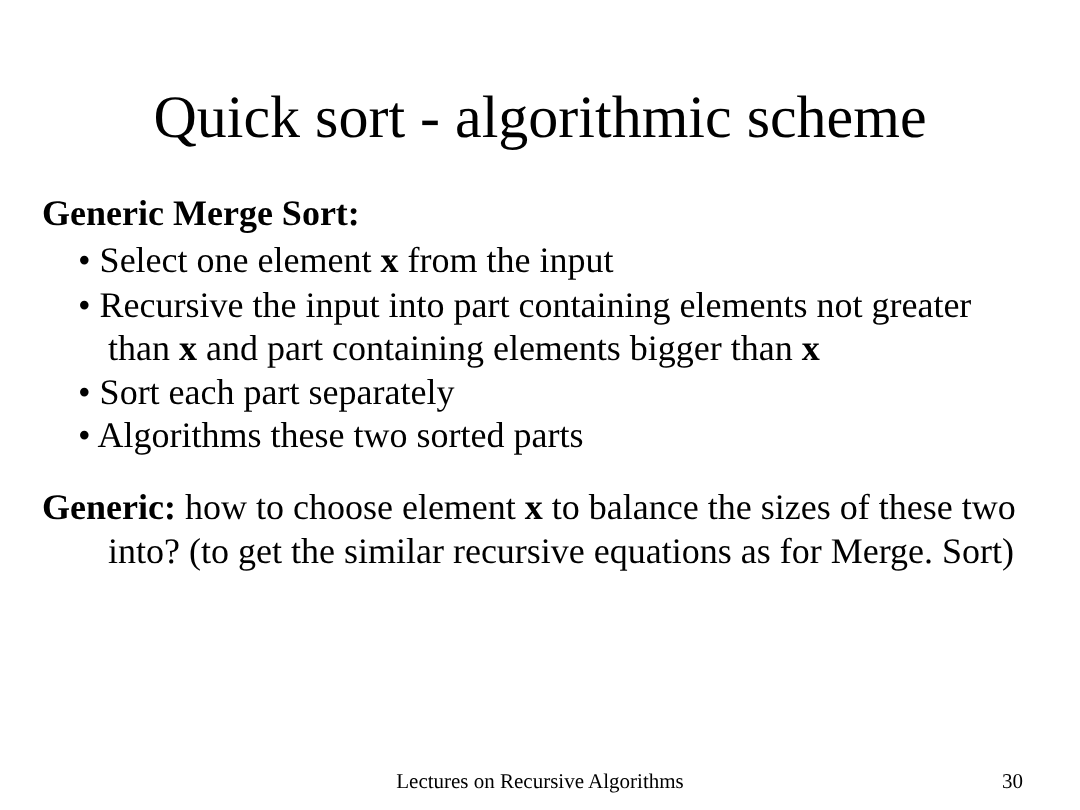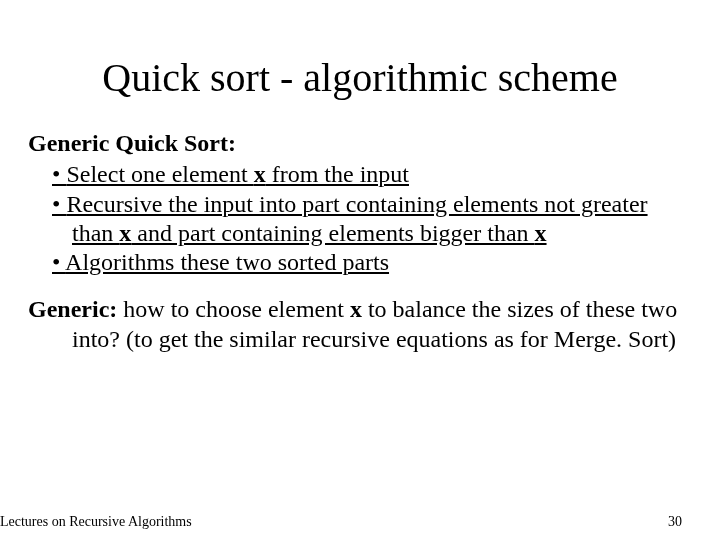--- a/index.html
+++ b/index.html
@@ -30,21 +30,20 @@
     line-height: 1.22;
   }
   .subhead {
     font-weight: bold;
     margin-bottom: 2px;
   }
   ul.bullets {
     list-style: none;
     padding: 0;
     margin: 0 0 18px 0;
-    text-decoration: underline;
   }
   ul.bullets li {
     padding-left: 44px;
     text-indent: -20px;
     margin: 0;
   }
   ul.bullets li::before {
     content: "• ";
   }
   .bold { font-weight: bold; }
@@ -57,41 +56,42 @@
     position: absolute;
     bottom: 26px;
     left: 0;
     width: 720px;
     font-size: 14px;
   }
   .footer-center {
     position: absolute;
     left: 0;
     width: 720px;
-    text-align: left;
+    text-align: center;
   }
   .footer-right {
     position: absolute;
     right: 38px;
   }
 </style>
 </head>
 <body>
 
 <div class="slide">
 
   <div class="title">Quick sort - algorithmic scheme</div>
 
   <div class="body">
 
-    <div class="subhead">Generic Quick Sort:</div>
+    <div class="subhead">Generic Merge Sort:</div>
 
     <ul class="bullets">
       <li><span>Select one element </span><span class="bold">x</span><span> from the input</span></li>
       <li><span>Recursive the input into part containing elements not greater than </span><span class="bold">x</span><span> and part containing elements bigger than </span><span class="bold">x</span></li>
+      <li>Sort each part separately</li>
       <li>Algorithms these two sorted parts</li>
     </ul>
 
     <div class="problem"><span class="bold">Generic:</span><span> how to choose element </span><span class="bold">x</span><span> to balance the sizes of these two into? (to get the similar recursive equations as for Merge. Sort)</span></div>
 
   </div>
 
   <div class="footer">
     <div class="footer-center">Lectures on Recursive Algorithms</div>
     <div class="footer-right">30</div>

